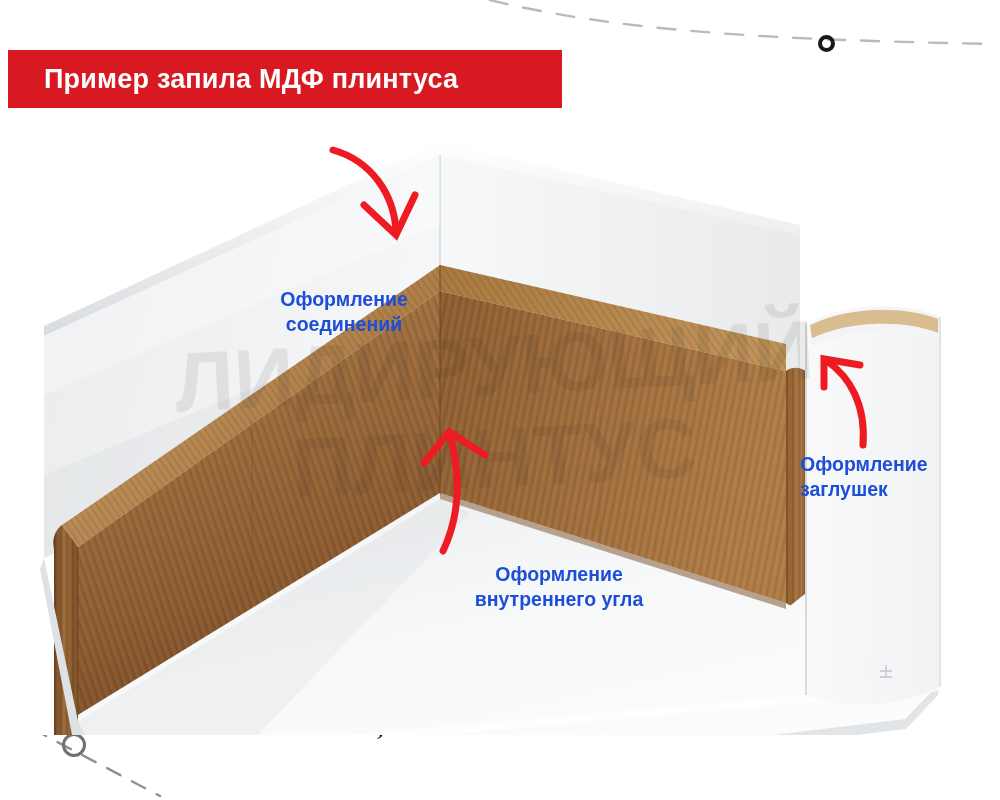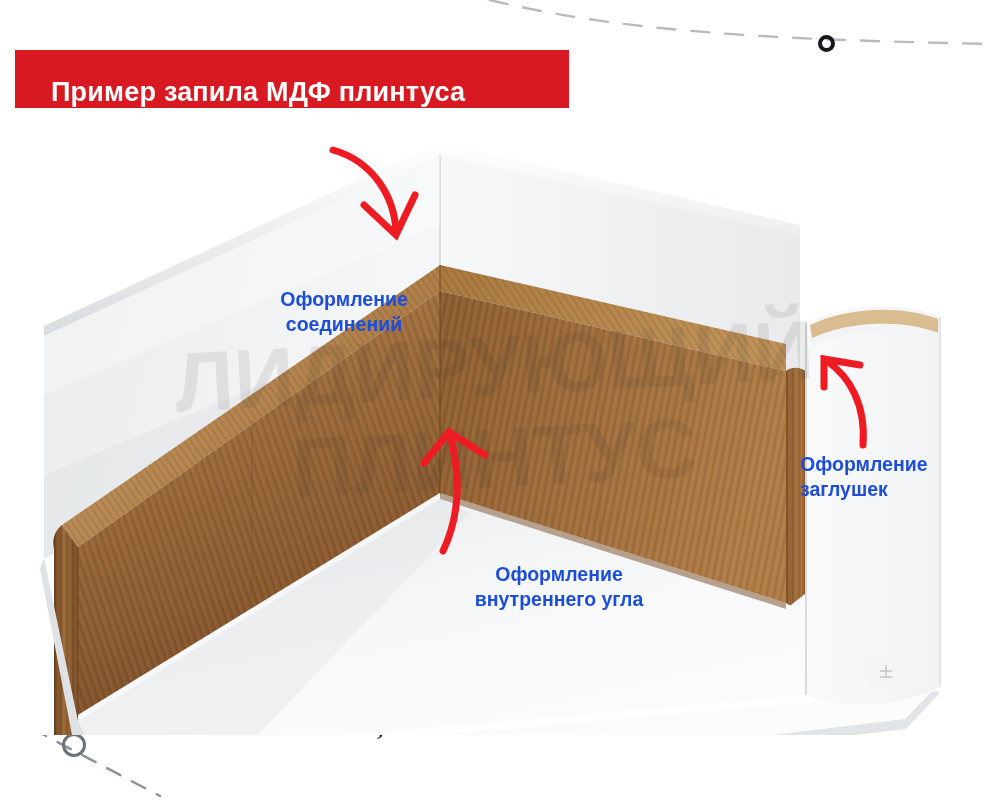--- a/index.html
+++ b/index.html
@@ -31,27 +31,27 @@
   .comma {
     color: #16181c;
     font-family: "Liberation Serif", serif;
     font-weight: 700;
     line-height: 1;
   }
 
   
   #title-banner {
     position: absolute;
-    left: 15px;
+    left: 8px;
     top: 50px;
     width: 554px;
     height: 58px;
     background: #d81921;
     display: flex;
-    align-items: flex-end;
+    align-items: center;
   }
   #title-banner .txt {
     color: #ffffff;
     font-size: 27px;
     font-weight: 700;
     letter-spacing: .2px;
     padding-left: 36px;
     white-space: nowrap;
   }
 

